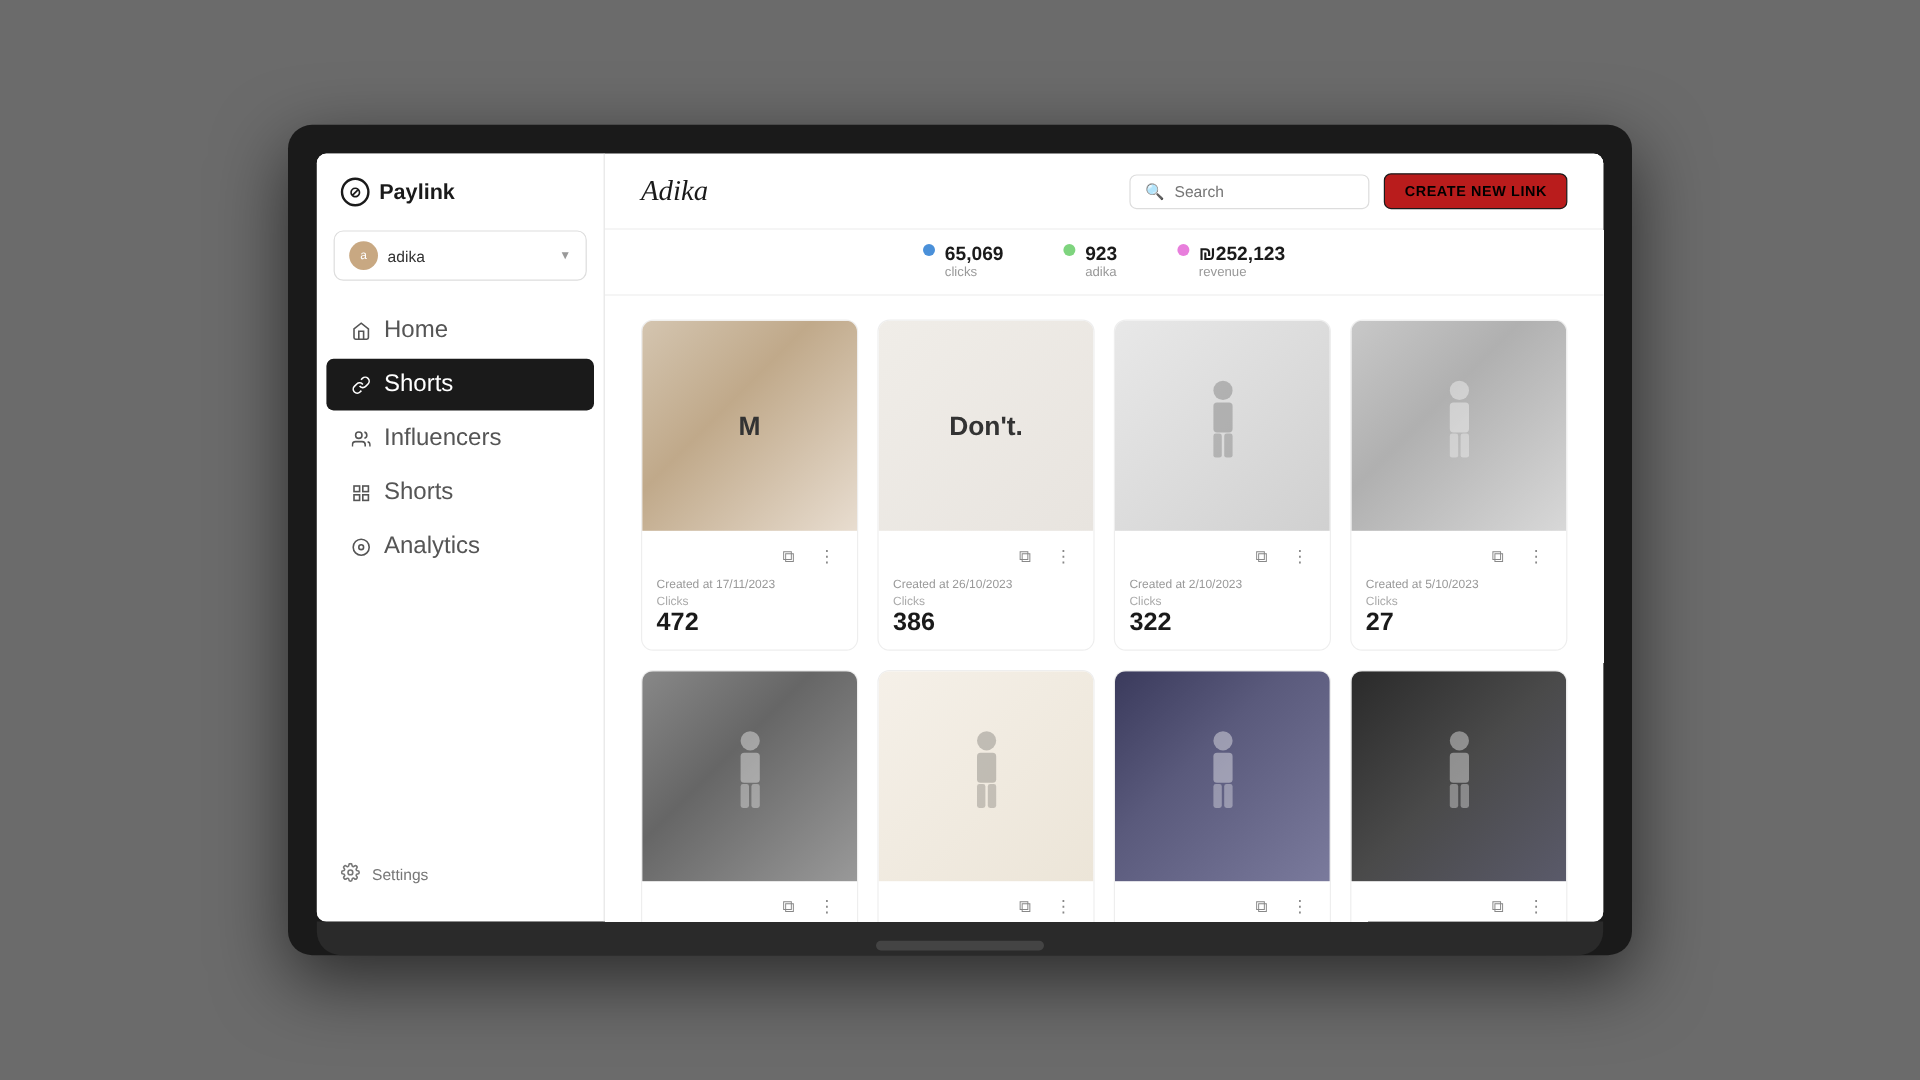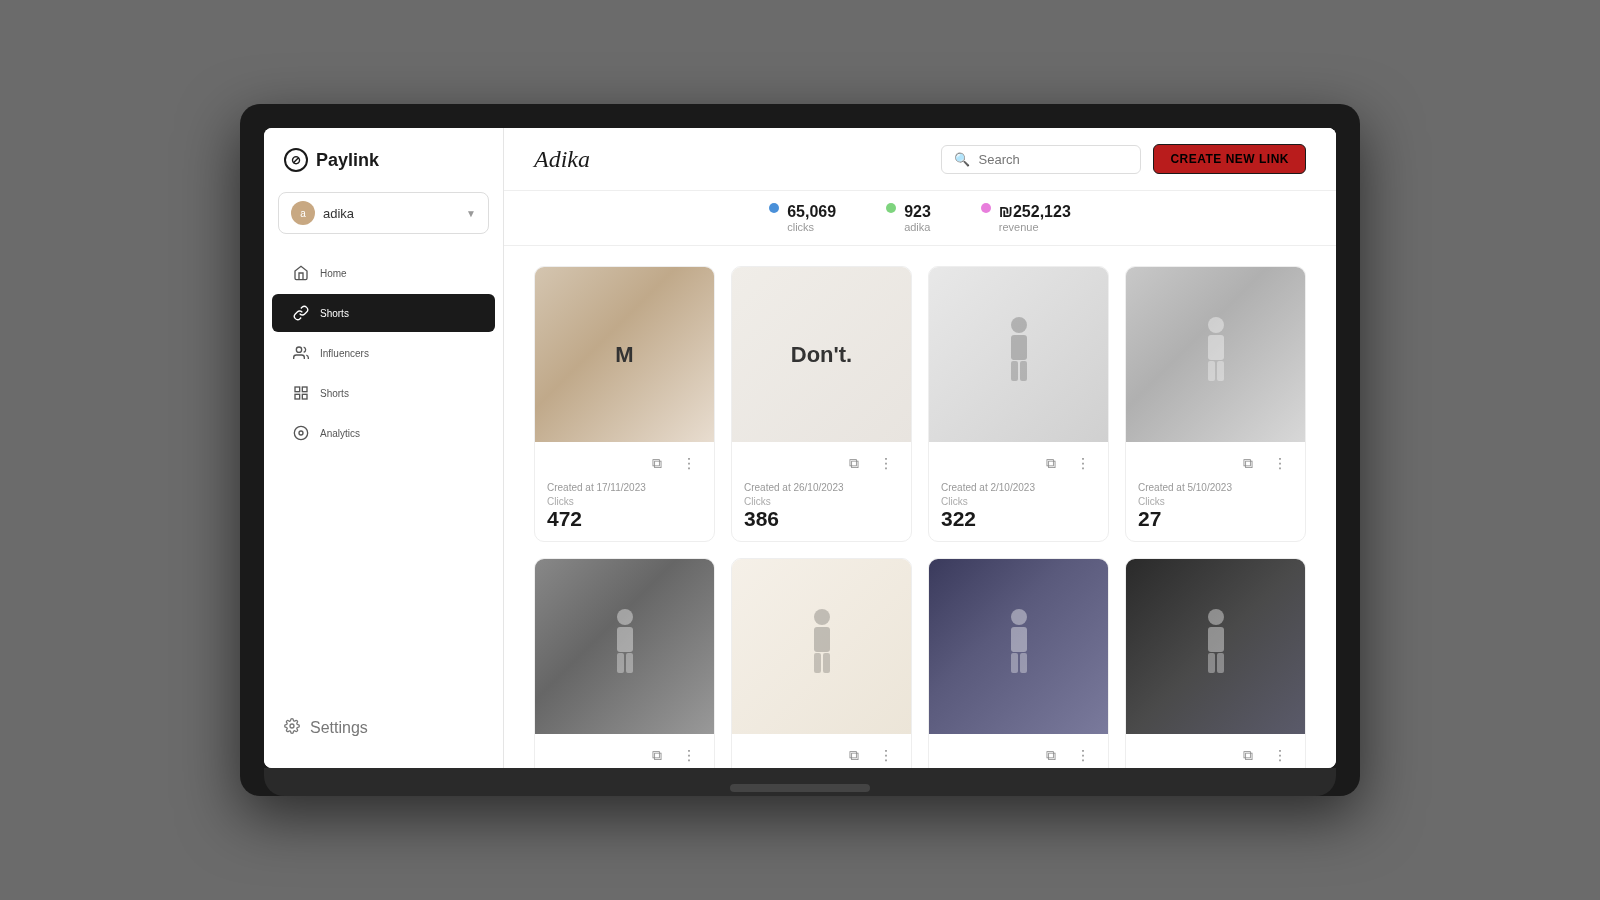--- a/index.html
+++ b/index.html
@@ -100,21 +100,21 @@
     .user-chevron {
       font-size: 10px;
       color: #999;
     }
     .nav-item {
       display: flex;
       align-items: center;
       gap: 10px;
       padding: 10px 20px;
       cursor: pointer;
-      font-size: 10px;
+      font-size: 20px;
       color: #555;
       border-radius: 6px;
       margin: 0 8px 2px 8px;
     }
     .nav-item.active {
       background: #1a1a1a;
       color: #fff;
     }
     .nav-icon {
       width: 18px;
@@ -123,21 +123,21 @@
       align-items: center;
       justify-content: center;
       font-size: 14px;
     }
     .sidebar-bottom {
       margin-top: auto;
       padding: 10px 20px;
       display: flex;
       align-items: center;
       gap: 10px;
-      font-size: 16px;
+      font-size: 13px;
       color: #777;
       cursor: pointer;
     }
 
     
     .main {
       flex: 1;
       overflow-y: auto;
       background: #fff;
     }

